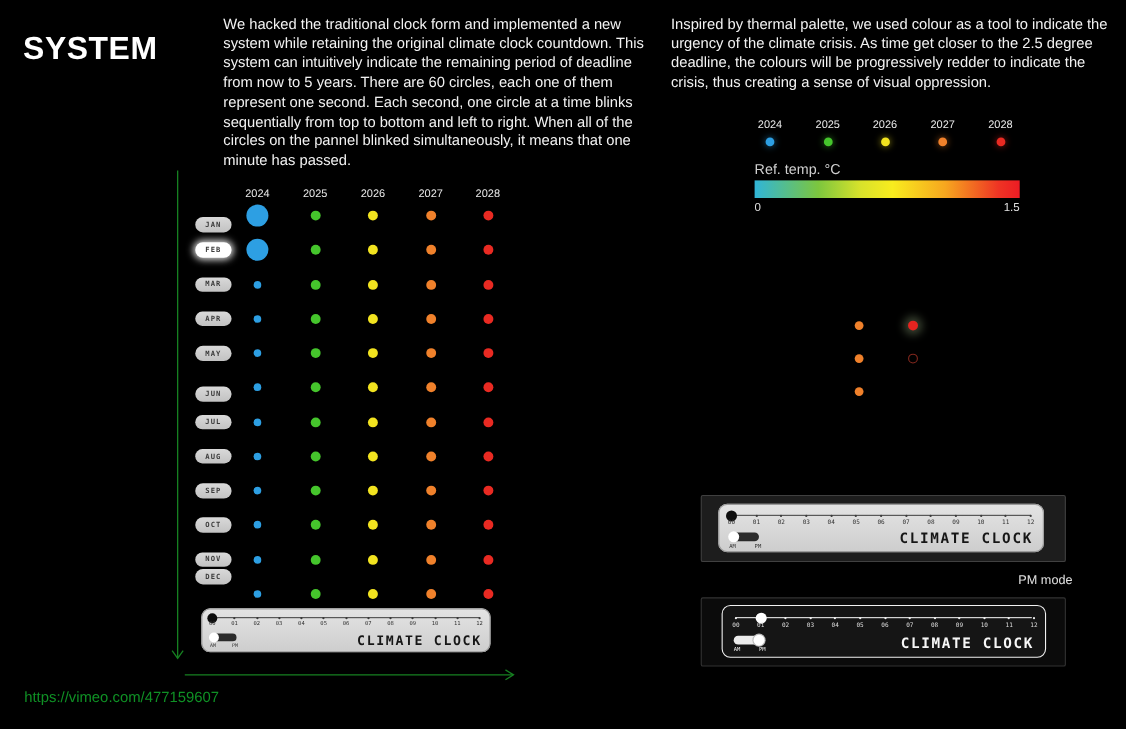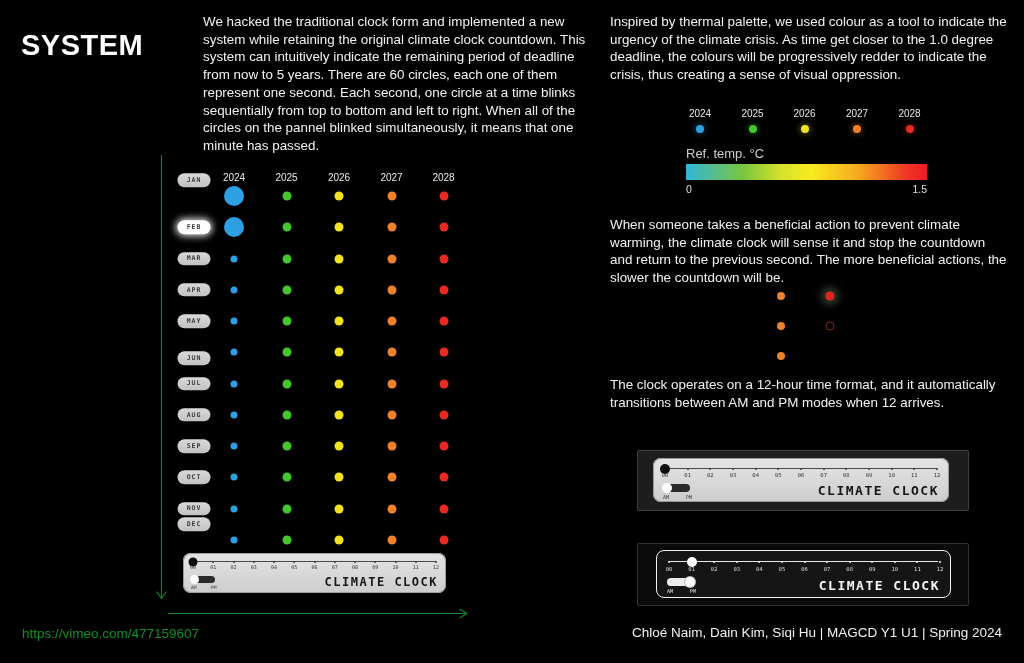--- a/index.html
+++ b/index.html
@@ -75,21 +75,21 @@
   .credits{left:600px;top:625px;width:402px;text-align:right;font-size:13.5px;color:#f2f2f2;}
 </style>
 </head>
 <body>
 
 <div class="stage">
 
   <h1 class="abs title">SYSTEM</h1>
 
   <p class="abs para p-intro">We hacked the traditional clock form and implemented a new system while retaining the original climate clock countdown. This system can intuitively indicate the remaining period of deadline from now to 5 years. There are 60 circles, each one of them represent one second. Each second, one circle at a time blinks sequentially from top to bottom and left to right. When all of the circles on the pannel blinked simultaneously, it means that one minute has passed.</p>
-  <p class="abs para p-colour">Inspired by thermal palette, we used colour as a tool to indicate the urgency of the climate crisis. As time get closer to the 1.0 degree deadline, the colours will be progressively redder to indicate the crisis, thus creating a sense of visual oppression.</p>
+  <p class="abs para p-colour">Inspired by thermal palette, we used colour as a tool to indicate the urgency of the climate crisis. As time get closer to the 2.5 degree deadline, the colours will be progressively redder to indicate the crisis, thus creating a sense of visual oppression.</p>
 
   <div class="abs" id="legend">
       <div class="legend-year" style="left: 14px;">2024</div>
       <div class="legend-dot" style="background: rgb(45, 159, 227); box-shadow: rgba(45, 159, 227, 0.4) 0px 0px 6px 1px; left: 14px;"></div>
       <div class="legend-year" style="left: 66.5px;">2025</div>
       <div class="legend-dot" style="background: rgb(69, 197, 44); box-shadow: rgba(69, 197, 44, 0.4) 0px 0px 6px 1px; left: 66.5px;"></div>
       <div class="legend-year" style="left: 118.5px;">2026</div>
       <div class="legend-dot" style="background: rgb(242, 227, 31); box-shadow: rgba(242, 227, 31, 0.4) 0px 0px 6px 1px; left: 118.5px;"></div>
       <div class="legend-year" style="left: 171px;">2027</div>
       <div class="legend-dot" style="background: rgb(240, 129, 43); box-shadow: rgba(240, 129, 43, 0.4) 0px 0px 6px 1px; left: 171px;"></div>
@@ -97,30 +97,28 @@
       <div class="legend-dot" style="background: rgb(233, 42, 34); box-shadow: rgba(233, 42, 34, 0.4) 0px 0px 6px 1px; left: 223.5px;"></div>
     </div>
 
   <div class="abs ref-label">Ref. temp. °C</div>
   <div class="abs grad-bar"></div>
   <div class="abs grad-labels">
     <span class="min">0</span>
     <span class="max">1.5</span>
   </div>
 
-  <p class="abs para p-action">When someone takes a beneficial action to prevent climate warming, the climate clock will sense it and stop the countdown and return to the previous second. The more beneficial actions, the slower the countdown will be.</p>
   <div id="action-dots">
       <div class="adot orange" style="left: 781px; top: 296px;"></div>
       <div class="adot orange" style="left: 781px; top: 326px;"></div>
       <div class="adot orange" style="left: 781px; top: 356px;"></div>
       <div class="adot glow" style="left: 830px; top: 296px;"></div>
       <div class="adot ring" style="left: 830px; top: 326px;"></div>
     </div>
 
-  <p class="abs para p-clock">The clock operates on a 12-hour time format, and it automatically transitions between AM and PM modes when 12 arrives.</p>
 
   <div class="abs frame am"></div>
   <div class="clock light" id="clock-am" style="left:653px;top:458px;width:296px;height:44px">
       <div class="c-line" style="left: 12px; right: 12px; top: 10px;"></div>
       <div class="c-active" style="width: 10px; height: 10px; left: 12px; top: 10.5px;"></div>
       <div class="c-hour" style="left: 12px; top: 14px; font-size: 5.5px;">00</div>
       <div class="c-tick" style="left: 34.6667px; top: 10.5px;"></div>
       <div class="c-hour" style="left: 34.6667px; top: 14px; font-size: 5.5px;">01</div>
       <div class="c-tick" style="left: 57.3333px; top: 10.5px;"></div>
       <div class="c-hour" style="left: 57.3333px; top: 14px; font-size: 5.5px;">02</div>
@@ -144,20 +142,21 @@
       <div class="c-hour" style="left: 261.333px; top: 14px; font-size: 5.5px;">11</div>
       <div class="c-tick" style="left: 284px; top: 10.5px;"></div>
       <div class="c-hour" style="left: 284px; top: 14px; font-size: 5.5px;">12</div>
       <div class="c-toggle" style="left: 10px; top: 26px; width: 27px; height: 8px;"></div>
       <div class="c-knob" style="width: 10px; height: 10px; top: 25px; left: 9px;"></div>
       <div class="c-ampm" style="left: 10px; top: 36px; font-size: 5px;">AM</div>
       <div class="c-ampm" style="left: 33px; top: 36px; font-size: 5px;">PM</div>
       <div class="c-brand" style="right: 10px; bottom: 4px; font-size: 13px;">CLIMATE CLOCK</div>
     </div>
 
+  <div class="abs mode-label" style="top:522px">PM mode</div>
   <div class="abs frame pm"></div>
   <div class="clock dark" id="clock-pm" style="left:656px;top:550px;width:293px;height:46px">
       <div class="c-line" style="left: 12px; right: 12px; top: 10px;"></div>
       <div class="c-tick" style="left: 12px; top: 10.5px;"></div>
       <div class="c-hour" style="left: 12px; top: 15px; font-size: 5.5px;">00</div>
       <div class="c-active" style="width: 10px; height: 10px; left: 34.5833px; top: 10.5px;"></div>
       <div class="c-hour" style="left: 34.5833px; top: 15px; font-size: 5.5px;">01</div>
       <div class="c-tick" style="left: 57.1667px; top: 10.5px;"></div>
       <div class="c-hour" style="left: 57.1667px; top: 15px; font-size: 5.5px;">02</div>
       <div class="c-tick" style="left: 79.75px; top: 10.5px;"></div>
@@ -186,21 +185,21 @@
       <div class="c-ampm" style="left: 33px; top: 37px; font-size: 5px;">PM</div>
       <div class="c-brand" style="right: 10px; bottom: 4px; font-size: 13px;">CLIMATE CLOCK</div>
     </div>
 
   <div id="grid">
       <div class="year-header" style="left: 234px; top: 177px;">2024</div>
       <div class="year-header" style="left: 286.5px; top: 177px;">2025</div>
       <div class="year-header" style="left: 339px; top: 177px;">2026</div>
       <div class="year-header" style="left: 391.5px; top: 177px;">2027</div>
       <div class="year-header" style="left: 443.5px; top: 177px;">2028</div>
-      <div class="month-pill" style="left: 194px; top: 180px;">JAN</div>
+      <div class="month-pill" style="left: 194px; top: 204px;">JAN</div>
       <div class="gdot" style="width: 20px; height: 20px; background: rgb(45, 159, 227); left: 234px; top: 196px;"></div>
       <div class="gdot" style="width: 9px; height: 9px; background: rgb(69, 197, 44); left: 286.5px; top: 196px;"></div>
       <div class="gdot" style="width: 9px; height: 9px; background: rgb(242, 227, 31); left: 339px; top: 196px;"></div>
       <div class="gdot" style="width: 9px; height: 9px; background: rgb(240, 129, 43); left: 391.5px; top: 196px;"></div>
       <div class="gdot" style="width: 9px; height: 9px; background: rgb(233, 42, 34); left: 443.5px; top: 196px;"></div>
       <div class="month-pill hl" style="left: 194px; top: 227.27px;">FEB</div>
       <div class="gdot" style="width: 20px; height: 20px; background: rgb(45, 159, 227); left: 234px; top: 227.27px;"></div>
       <div class="gdot" style="width: 9px; height: 9px; background: rgb(69, 197, 44); left: 286.5px; top: 227.27px;"></div>
       <div class="gdot" style="width: 9px; height: 9px; background: rgb(242, 227, 31); left: 339px; top: 227.27px;"></div>
       <div class="gdot" style="width: 9px; height: 9px; background: rgb(240, 129, 43); left: 391.5px; top: 227.27px;"></div>
@@ -305,15 +304,14 @@
   <svg class="arrows" width="1024" height="663">
     <g stroke="#168021" fill="none" stroke-width="1.2">
       <path d="M161.5,155 V598"></path>
       <path d="M156.5,591.5 L161.5,598.5 L166.5,591.5"></path>
       <path d="M168,613.5 H466"></path>
       <path d="M459.5,609 L466.8,613.5 L459.5,618"></path>
     </g>
   </svg>
 
   <a class="abs link" href="#">https://vimeo.com/477159607</a>
-  <div class="abs credits">Chloé Naim, Dain Kim, Siqi Hu | MAGCD Y1 U1 | Spring 2024</div>
 
 </div>
 
 </body></html>

